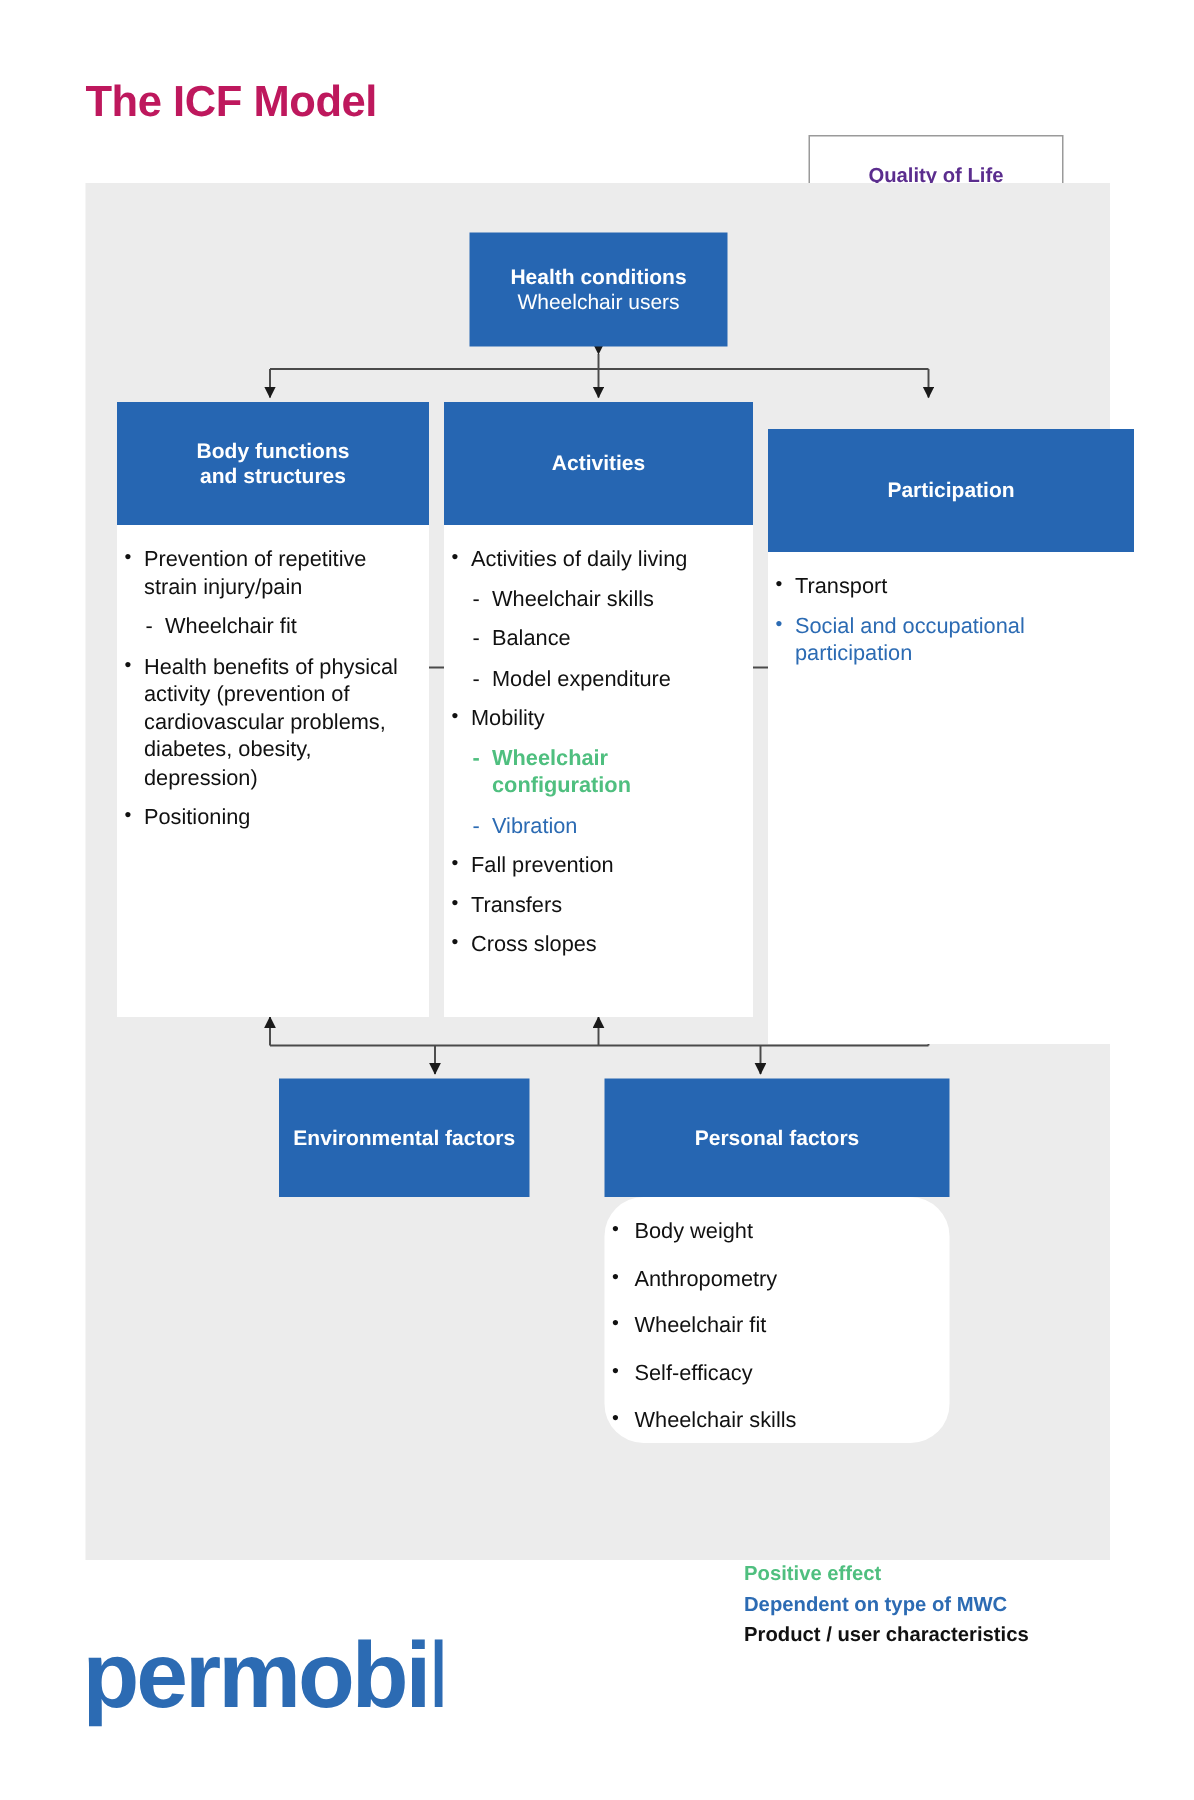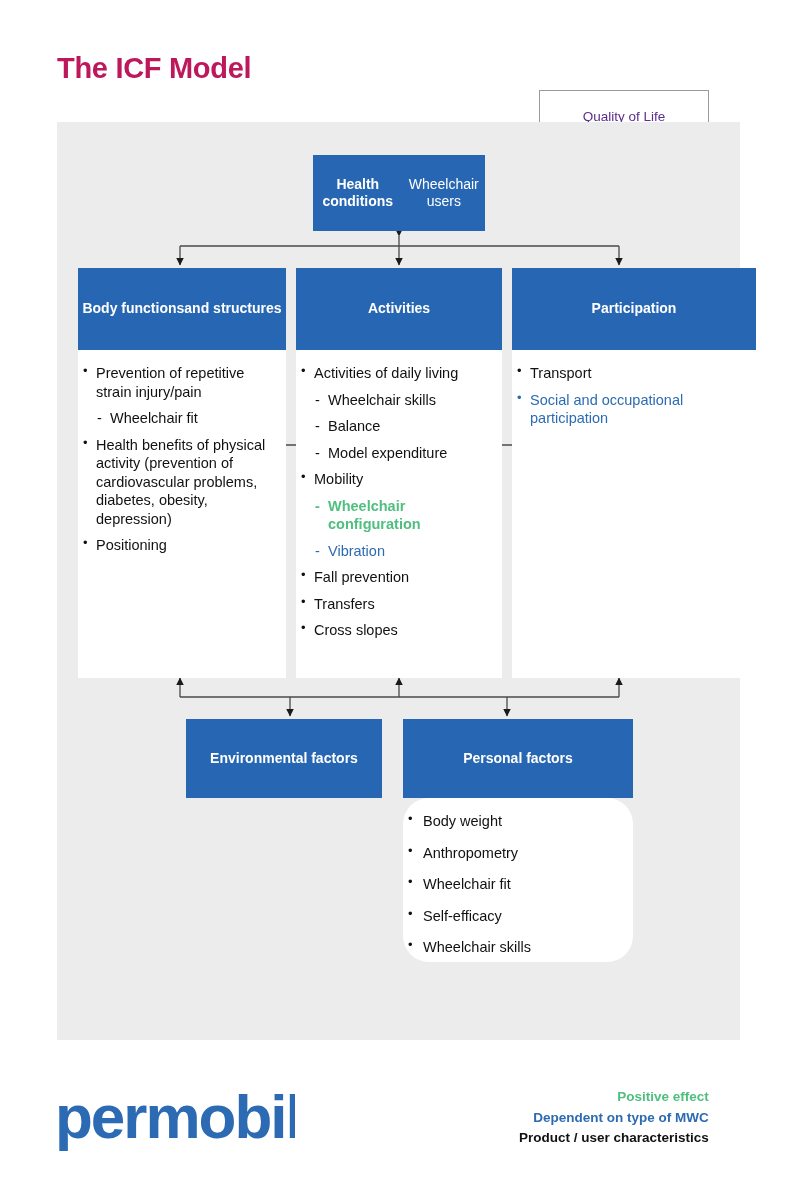--- a/index.html
+++ b/index.html
@@ -32,39 +32,40 @@
     width: 170px;
     height: 74px;
     background: #ffffff;
     border: 1px solid #9a9a9a;
     display: flex;
     flex-direction: column;
     align-items: center;
     justify-content: center;
     gap: 6px;
   }
-  #qol-box .qol-line { font-size: 13.5px; font-weight: normal; }
+  #qol-box .qol-line { font-size: 13.5px; font-weight: bold; }
   .qol-purple { color: #5B2D8E; }
   .qol-green  { color: #4FBF7F; }
 
   
   #diagram-panel {
     position: absolute;
     left: 57px;
     top: 122px;
     width: 683px;
     height: 918px;
     background: #ECECEC;
   }
 
   
   .node-header {
     background: #2666B2;
     color: #ffffff;
     display: flex;
+    flex-direction: column;
     align-items: center;
     justify-content: center;
     text-align: center;
     line-height: 1.25;
   }
   .node-header .hdr-main { font-size: 14px; font-weight: bold; }
   .node-header .hdr-sub  { font-size: 14px; font-weight: normal; }
 
   .node-body {
     background: #ffffff;
@@ -77,21 +78,21 @@
     left: 313px;
     top: 155px;
     width: 172px;
     height: 76px;
   }
 
   
   .col { position: absolute; }
   #col-body       { left: 78px;  top: 268px; width: 208px; }
   #col-activities { left: 296px; top: 268px; width: 206px; }
-  #col-participation { left: 512px; top: 268px; width: 244px; }
+  #col-participation { left: 512px; top: 286px; width: 244px; }
 
   .col .node-header { height: 82px; }
   .col .node-body   { height: 328px; }
 
   
   ul.blist { list-style: none; }
   ul.blist > li {
     font-size: 14.5px;
     color: #111111;
     line-height: 1.28;
@@ -113,21 +114,21 @@
   ul.blist > li.lvl2::before {
     content: "-";
     position: absolute;
     left: 15px;
     top: 0px;
   }
   li.c-green { color: #4FBF7F !important; font-weight: bold; }
   li.c-blue  { color: #2C6BB3 !important; }
 
   
-  #box-environmental { position: absolute; left: 186px; top: 719px; width: 196px; }
+  #box-environmental { position: absolute; left: 186px; top: 719px; width: 167px; }
   #box-personal      { position: absolute; left: 403px; top: 719px; width: 230px; }
   #box-environmental .node-header,
   #box-personal .node-header { height: 79px; }
   #box-environmental .node-body { height: 164px; }
   #box-personal .node-body { height: 164px; border-radius: 26px; }
   #box-environmental ul.blist > li,
   #box-personal ul.blist > li { margin-bottom: 13px; padding-left: 16px; }
 
   
   #connectors {
@@ -141,30 +142,29 @@
   #footer-logo {
     position: absolute;
     left: 55px;
     top: 1083px;
     width: 240px;
     height: 72px;
   }
   #legend {
     position: absolute;
     left: 496px;
-    top: 1087px;
+    top: 1039px;
     display: flex;
     flex-direction: column;
     gap: 1px;
-    align-items: flex-end;
   }
   #legend .leg-line { font-size: 13.5px; font-weight: bold; line-height: 1.45; }
   .leg-green { color: #4FBF7F; }
   .leg-blue  { color: #2C6BB3; }
-  .leg-black { color: #111111; margin-left: 23px; }
+  .leg-black { color: #111111; }
 </style>
 </head>
 <body>
 
 <div id="page-title">The ICF Model</div>
 
 <div id="qol-box">
   <div class="qol-line qol-purple">Quality of Life</div>
   <div class="qol-line qol-green">Independence</div>
 </div>

